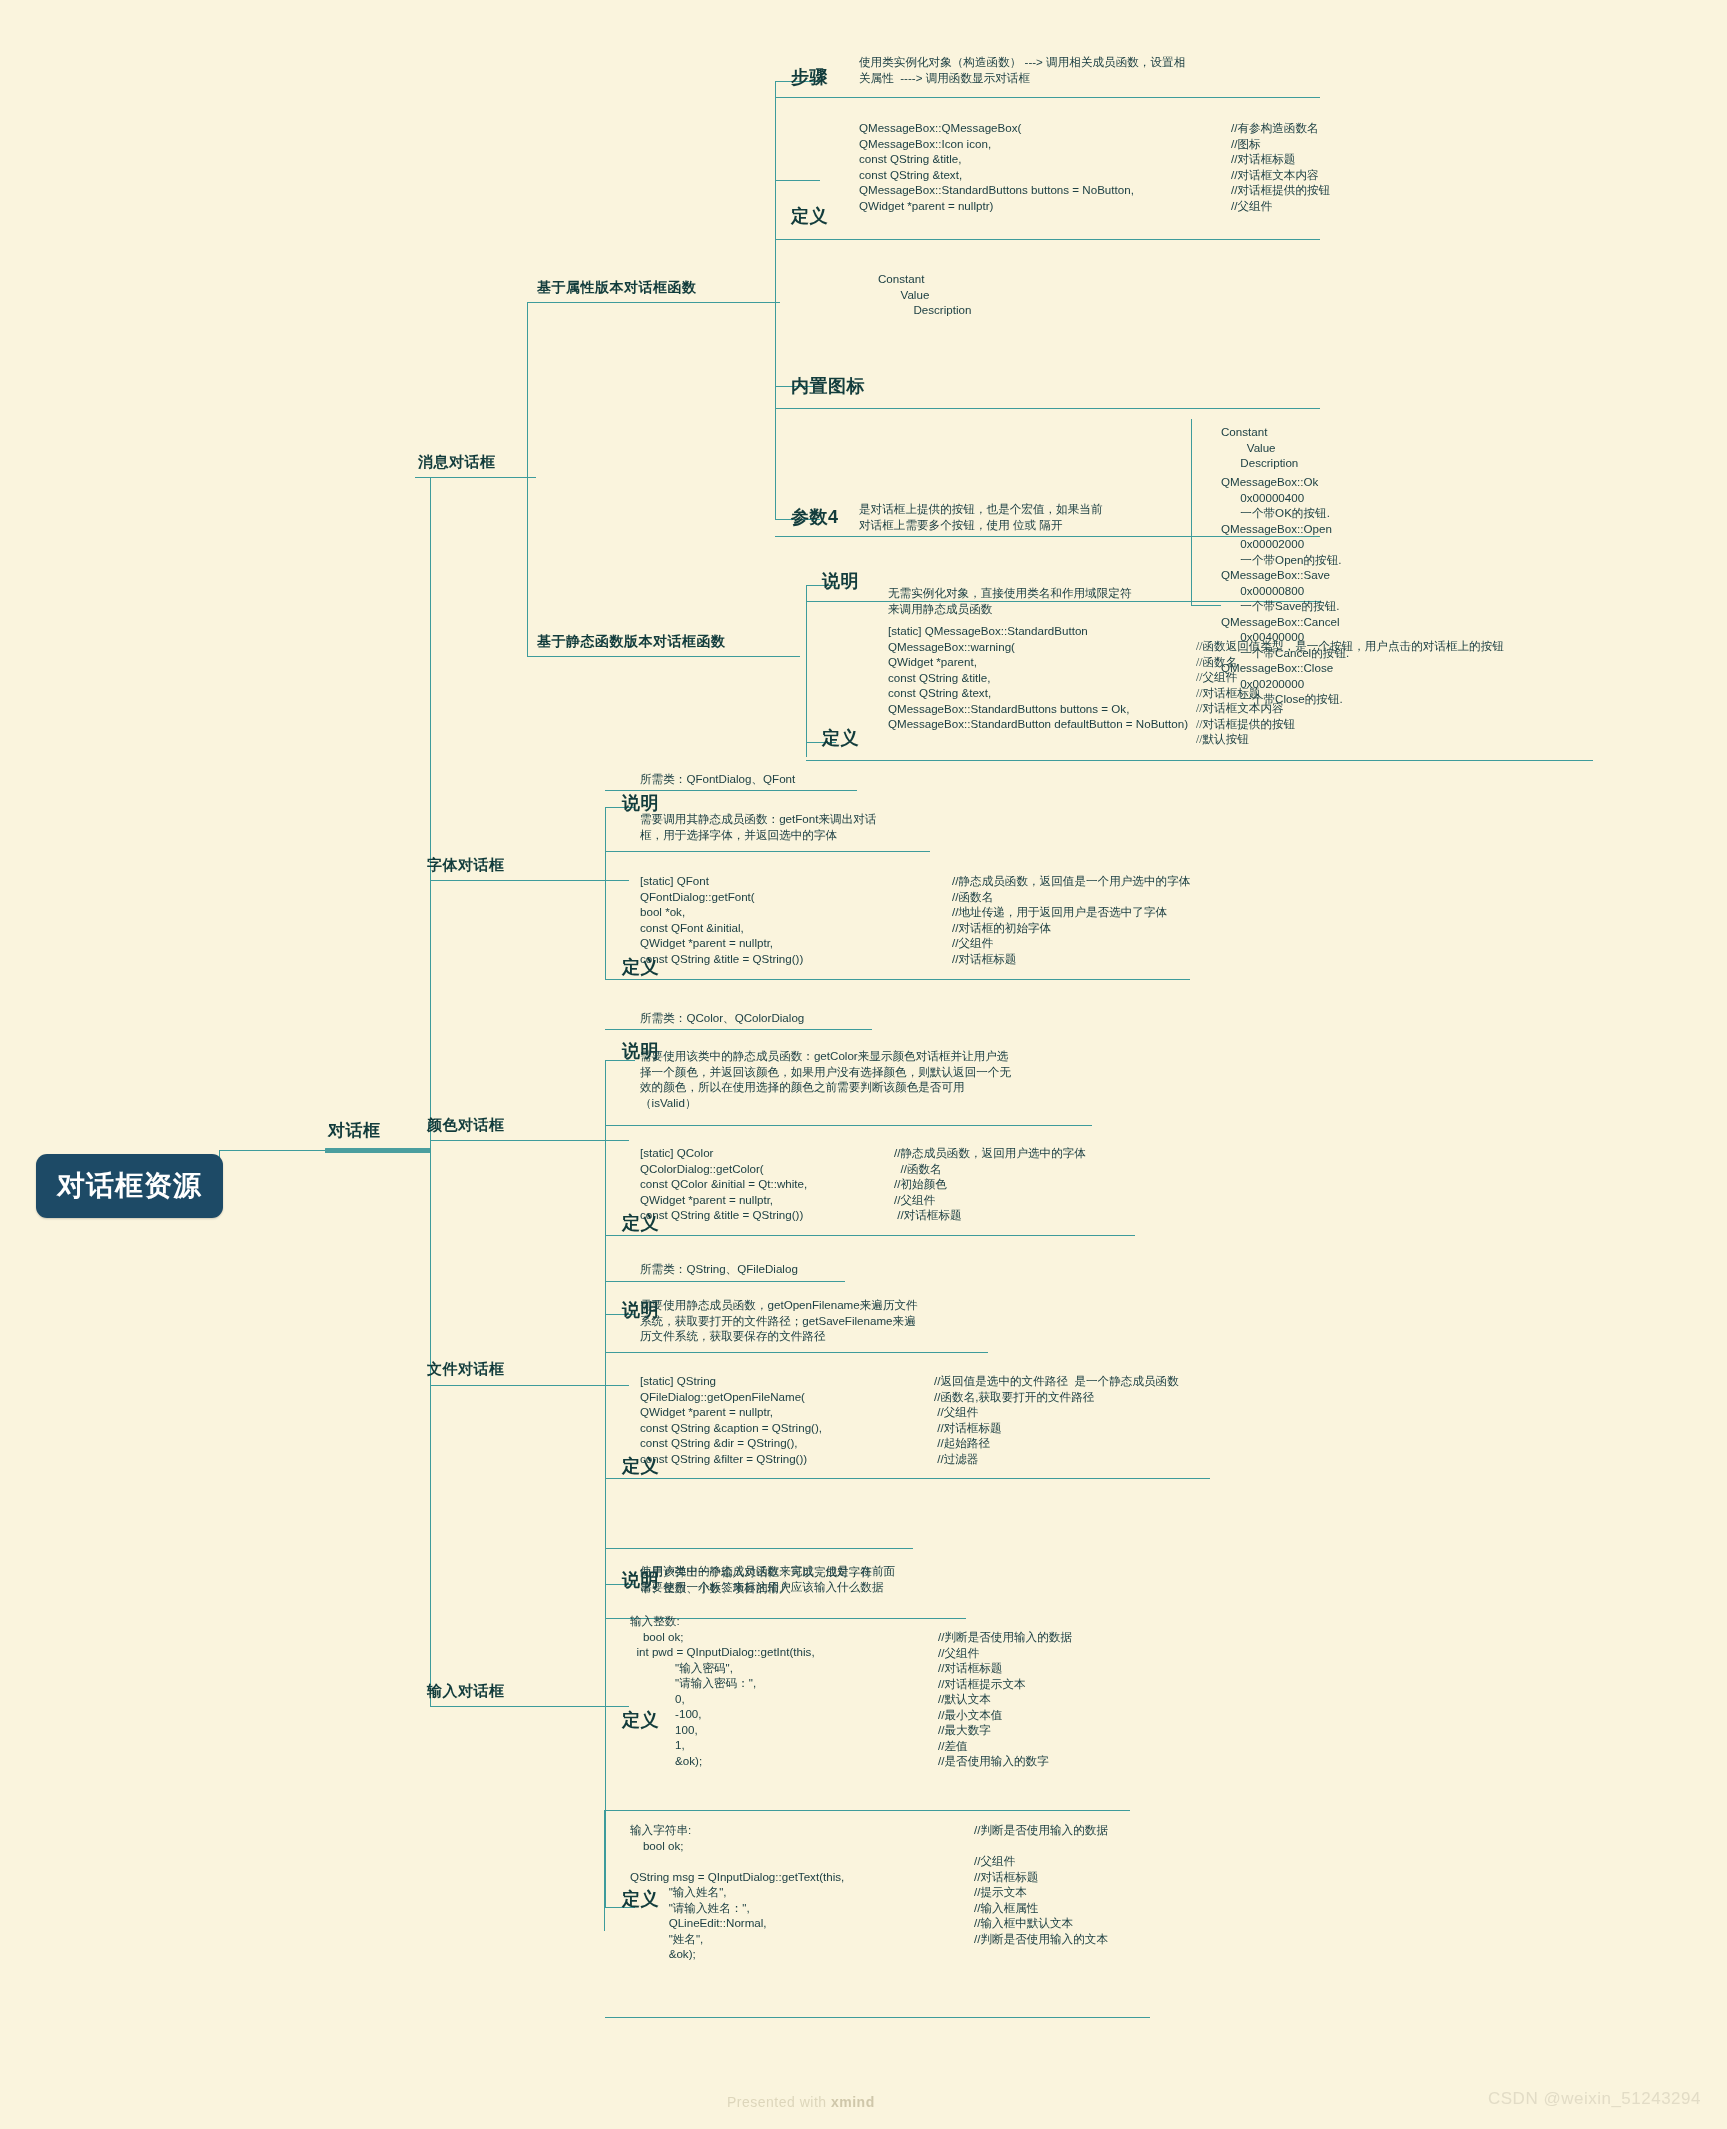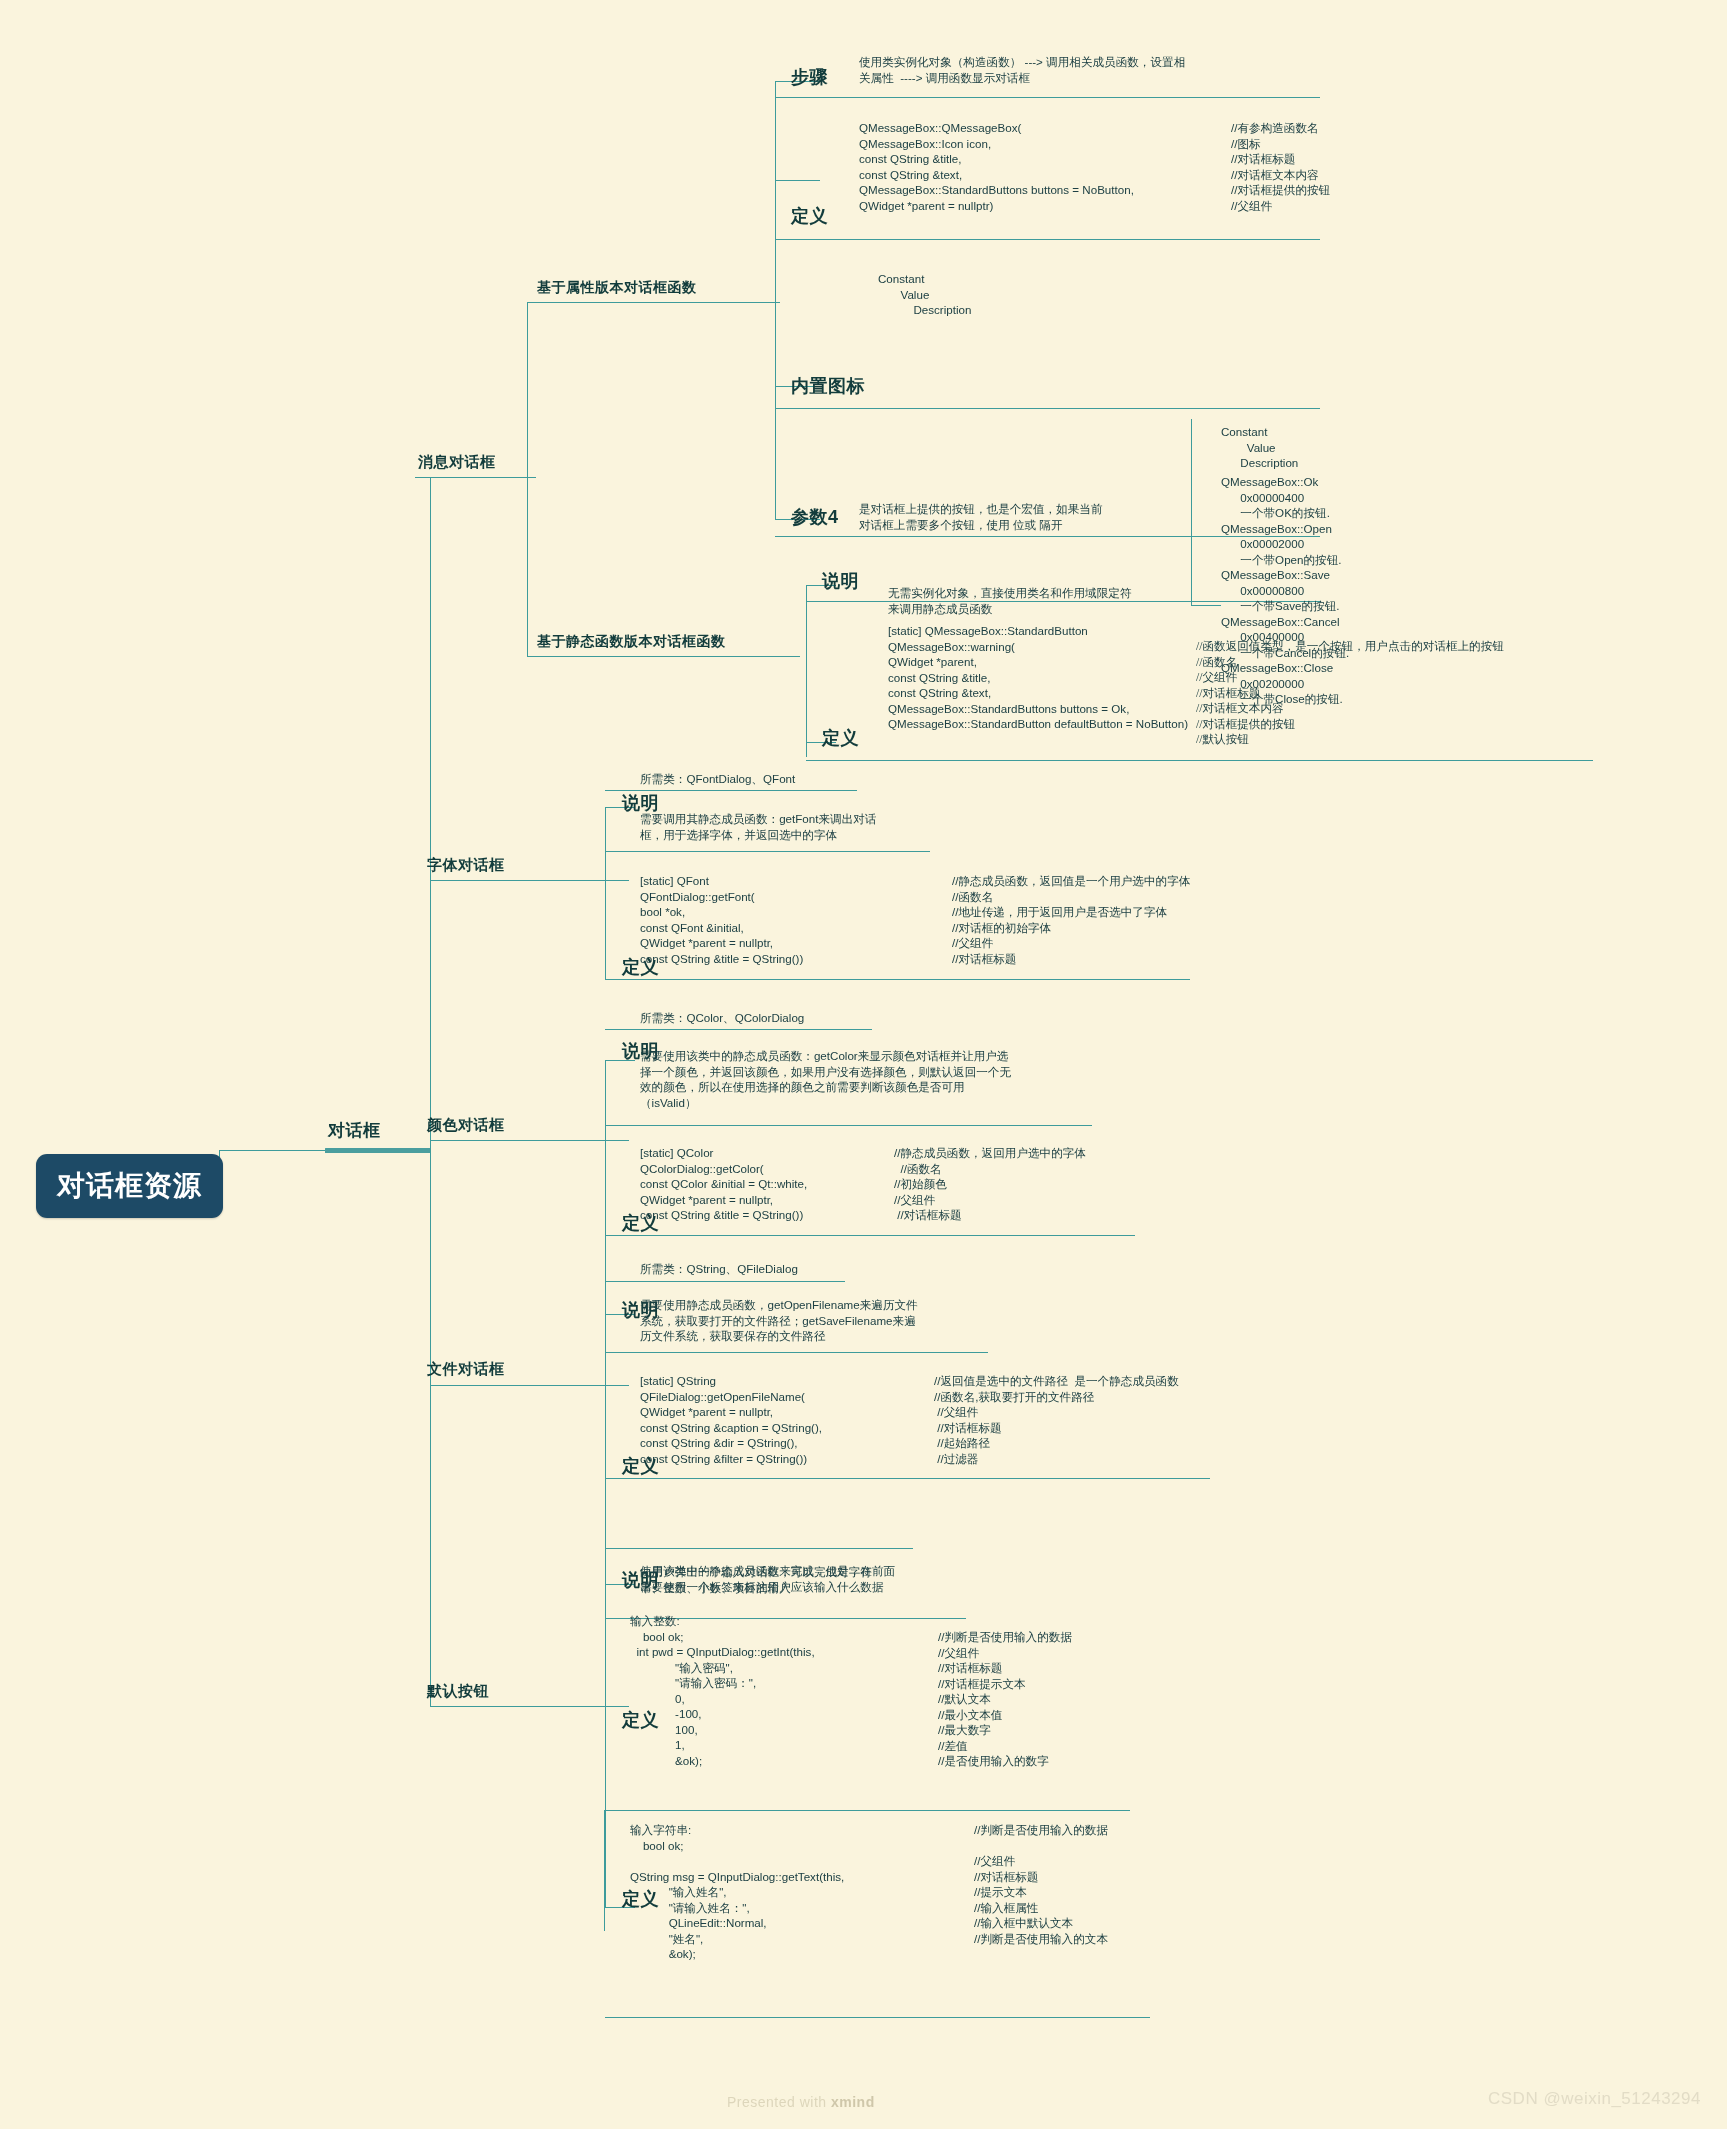--- a/index.html
+++ b/index.html
@@ -139,21 +139,21 @@
   <div class="underline" style="left:605px;top:2017px;width:545px;"></div>
 
   <div class="node root" style="left:36px;top:1154px;"><span>对话框资源</span></div>
 
   <div class="node topic t-l1" style="left:328px;top:1119px;"><span>对话框</span></div>
 
   <div class="node topic t-l2" style="left:418px;top:453px;"><span>消息对话框</span></div>
   <div class="node topic t-l2" style="left:427px;top:856px;"><span>字体对话框</span></div>
   <div class="node topic t-l2" style="left:427px;top:1116px;"><span>颜色对话框</span></div>
   <div class="node topic t-l2" style="left:427px;top:1360px;"><span>文件对话框</span></div>
-  <div class="node topic t-l2" style="left:427px;top:1682px;"><span>默认按钮</span></div>
+  <div class="node topic t-l2" style="left:427px;top:1682px;"><span>输入对话框</span></div>
 
   <div class="node topic t-l3" style="left:537px;top:279px;text-align:center;"><span>基于属性版本对话框函数</span></div>
   <div class="node topic t-l3" style="left:537px;top:633px;"><span>基于静态函数版本对话框函数</span></div>
 
   <div class="node topic t-l4" style="left:791px;top:65px;"><span>步骤</span></div>
   <div class="node body" style="left:859px;top:54px;width:444px;">使用类实例化对象（构造函数） ---&gt; 调用相关成员函数，设置相
 关属性  ----&gt; 调用函数显示对话框</div>
 
   <div class="node topic t-l4" style="left:791px;top:204px;"><span>定义</span></div>
   <div class="code" style="left:859px;top:120px;">QMessageBox::QMessageBox(

